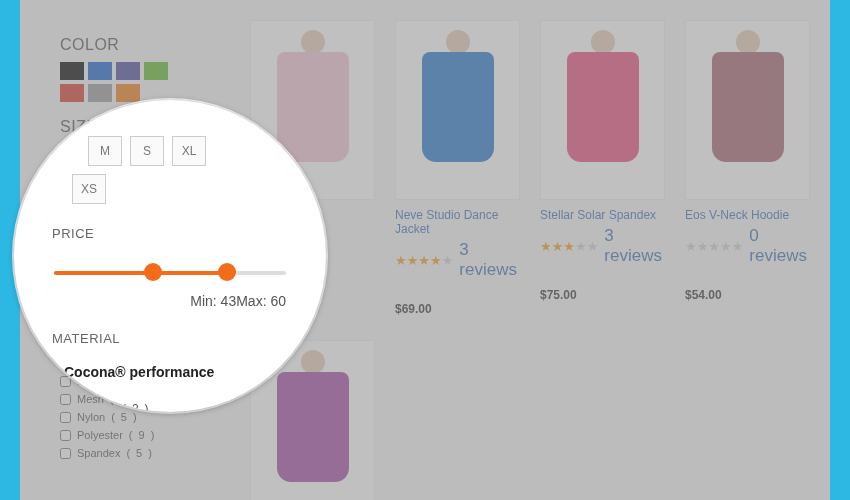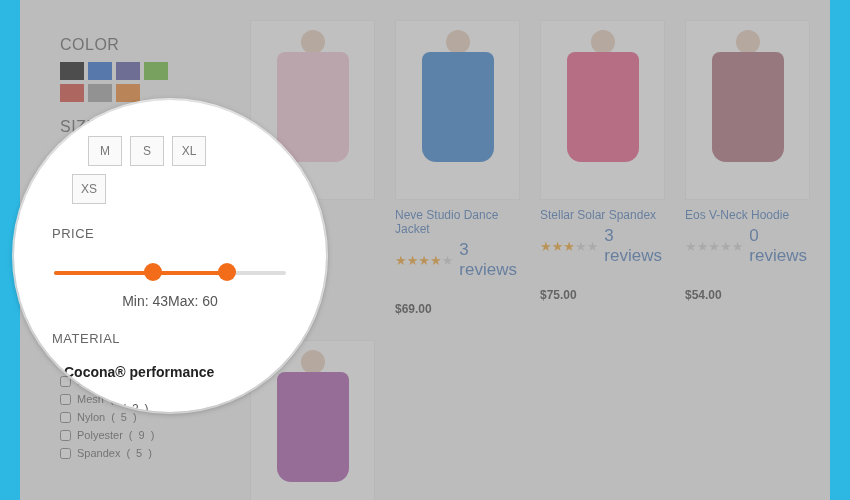--- a/index.html
+++ b/index.html
@@ -80,21 +80,21 @@
   .lens .size-box { width: 34px; height: 30px; font-size: 12px; color: #777; background:#fafafa;}
   .lens .sec-title { font-size: 13px; letter-spacing: 0.5px; color: #666; margin-top: 22px; margin-left: 8px; }
 
   .slider-wrap { position: relative; margin: 22px 10px 0 10px; height: 20px; }
   .track-base { position: absolute; left: 0; right: 0; top: 8px; height: 4px; background: #ddd; border-radius: 2px; }
   .track-fill { position: absolute; top: 8px; height: 4px; background: #f26c1a; border-radius: 2px; }
   .handle {
     position: absolute; top: 0; width: 18px; height: 18px; border-radius: 50%;
     background: #f26c1a; cursor: grab;
   }
-  .slider-labels { display: flex; justify-content: center; margin: 10px 10px 0 10px; font-size: 14px; color: #555; }
+  .slider-labels { display: flex; justify-content: flex-end; margin: 10px 10px 0 10px; font-size: 14px; color: #555; }
 
   .lens .mat-first { font-weight: bold; font-size: 14px; color: #222; margin: 18px 0 20px 20px; }
   .lens .mat-sub { list-style: none; margin-left: 24px; }
   .lens .mat-sub li { display: flex; align-items: center; gap: 6px; padding: 2px 0; font-size: 12px; color: #555; }
 
   .au { position: absolute; right: -4px; top: 218px; font-size: 14px; color: #888; }
 </style>
 </head>
 <body>
 

